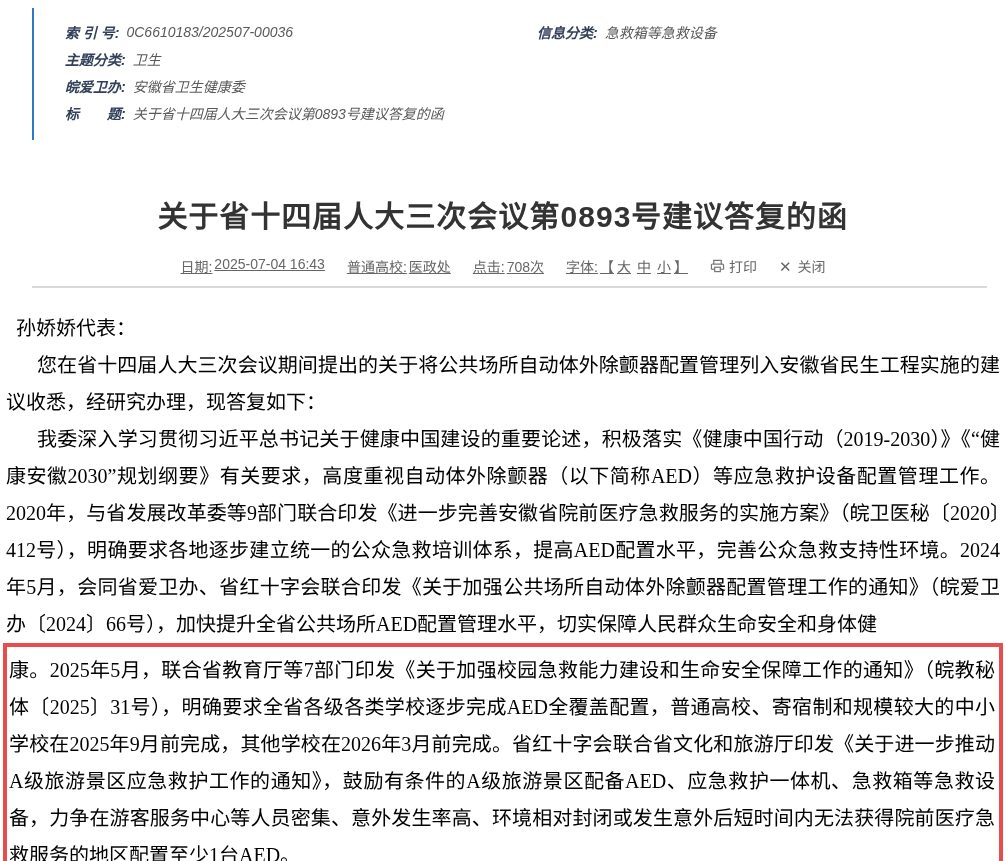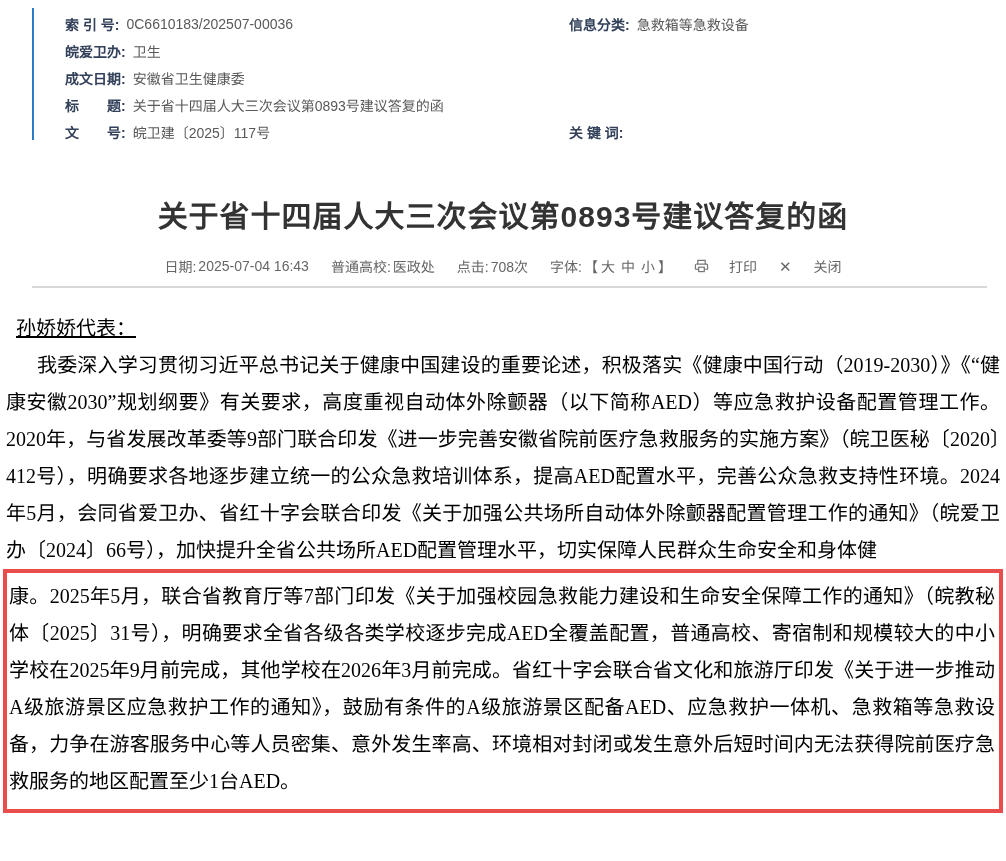--- a/index.html
+++ b/index.html
@@ -13,55 +13,55 @@
     --highlight-red:#e84c4c;
   }
   *{margin:0;padding:0;box-sizing:border-box;}
   html,body{background:#ffffff;}
   body{
     width:1006px;height:861px;overflow:hidden;
     font-family:"Liberation Sans","DejaVu Sans",sans-serif;
     position:relative;
   }
   
-  .doc-meta{position:relative;padding:10px 0 0 65px;height:152px;}
+  .doc-meta{position:relative;padding:18px 0 0 65px;height:152px;font-style:italic;}
   .accent-bar{position:absolute;left:32px;top:8px;width:2px;height:132px;background:var(--accent-blue);}
   .meta-row{display:flex;height:27px;align-items:center;font-size:14px;}
   .meta-pair{display:flex;align-items:center;}
   .meta-pair.left{width:472px;flex:none;}
-  .meta-pair.right{flex:1;margin-left:32px;}
+  .meta-pair.right{flex:1;}
   .m-label{font-weight:bold;color:var(--label-color);margin-right:7px;white-space:pre;}
   .m-value{color:var(--value-color);white-space:nowrap;}
   
   .article-title{
     margin-top:40px;text-align:center;
     font-size:30px;font-weight:bold;color:var(--title-color);
     letter-spacing:1px;
   }
   .article-metabar{
     margin-top:20px;display:flex;justify-content:center;align-items:center;
     font-size:14px;color:var(--metabar-color);gap:22px;height:20px;
   }
-  .meta-item{display:flex;align-items:center;white-space:pre;}
+  .meta-item{display:flex;align-items:flex-start;white-space:pre;text-decoration:underline;}
   .meta-item .lbl{margin-right:2px;}
   .font-size-links{display:inline-flex;gap:0;white-space:pre;}
   .fs-link{cursor:pointer;padding:0 3px;}
-  .tool-btn{display:inline-flex;align-items:center;gap:20px;cursor:pointer;justify-content:center;}
+  .tool-btn{display:inline-flex;align-items:center;gap:4px;cursor:pointer;justify-content:center;}
   .printer-icon svg{display:block;}
   .close-x{font-size:15px;line-height:1;margin-right:2px;}
   .divider{margin:10px 19px 0 32px;border-top:2px solid var(--divider-color);}
   
   .article-body{
     padding:22px 6px 0 6px;
     font-family:"Liberation Serif","DejaVu Serif",serif;
     font-size:20px;line-height:37px;color:var(--body-color);
     text-align:justify;
   }
   .article-body p{margin:0;}
-  .p-salutation{text-indent:10px;text-decoration:underline;}
+  .p-salutation{text-indent:10px;}
   .p-indent{text-indent:31px;}
   .highlight-box{
     border:4px solid var(--highlight-red);
     margin:0 -3px;
     padding:5px 4px 9px 2px;
   }
 </style>
 </head>
 <body>
 
@@ -74,53 +74,43 @@
       <span class="m-value">0C6610183/202507-00036</span>
     </div>
     <div class="meta-pair right">
       <span class="m-label">信息分类:</span>
       <span class="m-value">急救箱等急救设备</span>
     </div>
   </div>
 
   <div class="meta-row">
     <div class="meta-pair left">
-      <span class="m-label">皖爱卫办:</span>
+      <span class="m-label">主题分类:</span>
       <span class="m-value">卫生</span>
     </div>
   </div>
 
   <div class="meta-row">
     <div class="meta-pair left">
-      <span class="m-label">成文日期:</span>
+      <span class="m-label">皖爱卫办:</span>
       <span class="m-value">安徽省卫生健康委</span>
     </div>
   </div>
 
   <div class="meta-row">
     <div class="meta-pair left">
       <span class="m-label">标　　题:</span>
       <span class="m-value">关于省十四届人大三次会议第0893号建议答复的函</span>
     </div>
     <div class="meta-pair right">
       <span class="m-label"></span>
       <span class="m-value"></span>
     </div>
   </div>
 
-  <div class="meta-row">
-    <div class="meta-pair left">
-      <span class="m-label">文　　号:</span>
-      <span class="m-value">皖卫建〔2025〕117号</span>
-    </div>
-    <div class="meta-pair right">
-      <span class="m-label">关 键 词:</span>
-      <span class="m-value"></span>
-    </div>
-  </div>
 </div>
 
 <h1 class="article-title">关于省十四届人大三次会议第0893号建议答复的函</h1>
 
 <div class="article-metabar">
   <span class="meta-item"><span class="lbl">日期:</span> <span>2025-07-04 16:43</span></span>
 
   <span class="meta-item"><span class="lbl">普通高校:</span> <span>医政处</span></span>
 
   <span class="meta-item"><span class="lbl">点击:</span> <span>708次</span></span>
@@ -148,17 +138,18 @@
   <span class="tool-btn">
     <span class="close-x">✕</span>
     <span>关闭</span>
   </span>
 </div>
 
 <div class="divider"></div>
 
 <div class="article-body">
   <p class="p-salutation">孙娇娇代表：</p>
+  <p class="p-indent">您在省十四届人大三次会议期间提出的关于将公共场所自动体外除颤器配置管理列入安徽省民生工程实施的建议收悉，经研究办理，现答复如下：</p>
   <p class="p-indent">我委深入学习贯彻习近平总书记关于健康中国建设的重要论述，积极落实《健康中国行动（2019-2030）》《“健康安徽2030”规划纲要》有关要求，高度重视自动体外除颤器（以下简称AED）等应急救护设备配置管理工作。2020年，与省发展改革委等9部门联合印发《进一步完善安徽省院前医疗急救服务的实施方案》（皖卫医秘〔2020〕412号），明确要求各地逐步建立统一的公众急救培训体系，提高AED配置水平，完善公众急救支持性环境。2024年5月，会同省爱卫办、省红十字会联合印发《关于加强公共场所自动体外除颤器配置管理工作的通知》（皖爱卫办〔2024〕66号），加快提升全省公共场所AED配置管理水平，切实保障人民群众生命安全和身体健</p>
   <div class="highlight-box">
     <p>康。2025年5月，联合省教育厅等7部门印发《关于加强校园急救能力建设和生命安全保障工作的通知》（皖教秘体〔2025〕31号），明确要求全省各级各类学校逐步完成AED全覆盖配置，普通高校、寄宿制和规模较大的中小学校在2025年9月前完成，其他学校在2026年3月前完成。省红十字会联合省文化和旅游厅印发《关于进一步推动A级旅游景区应急救护工作的通知》，鼓励有条件的A级旅游景区配备AED、应急救护一体机、急救箱等急救设备，力争在游客服务中心等人员密集、意外发生率高、环境相对封闭或发生意外后短时间内无法获得院前医疗急救服务的地区配置至少1台AED。</p>
   </div>
 </div>
 
 </body></html>

